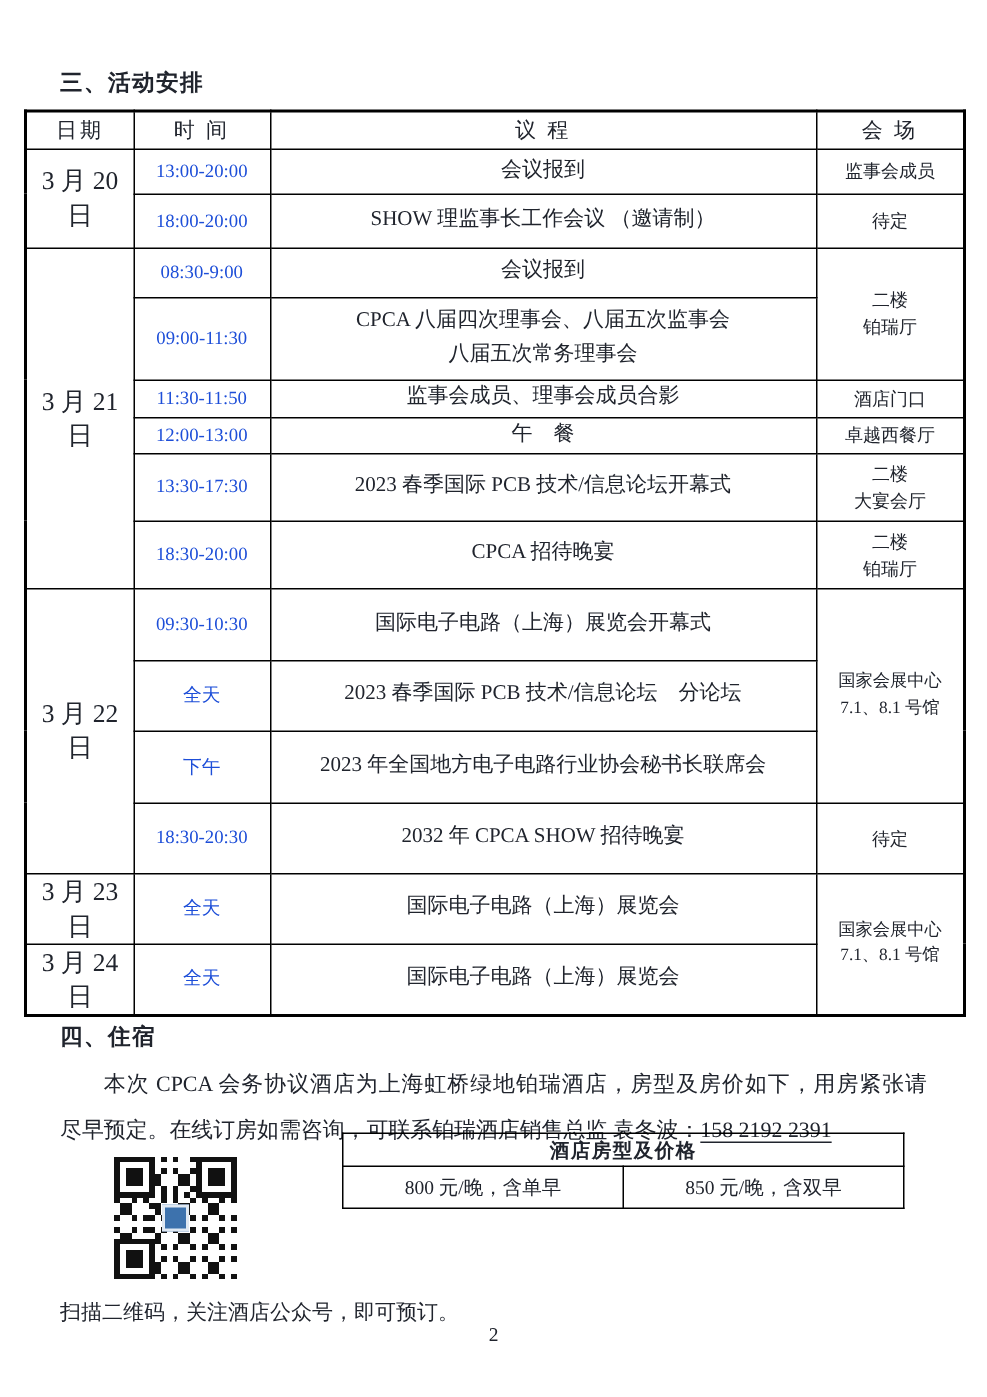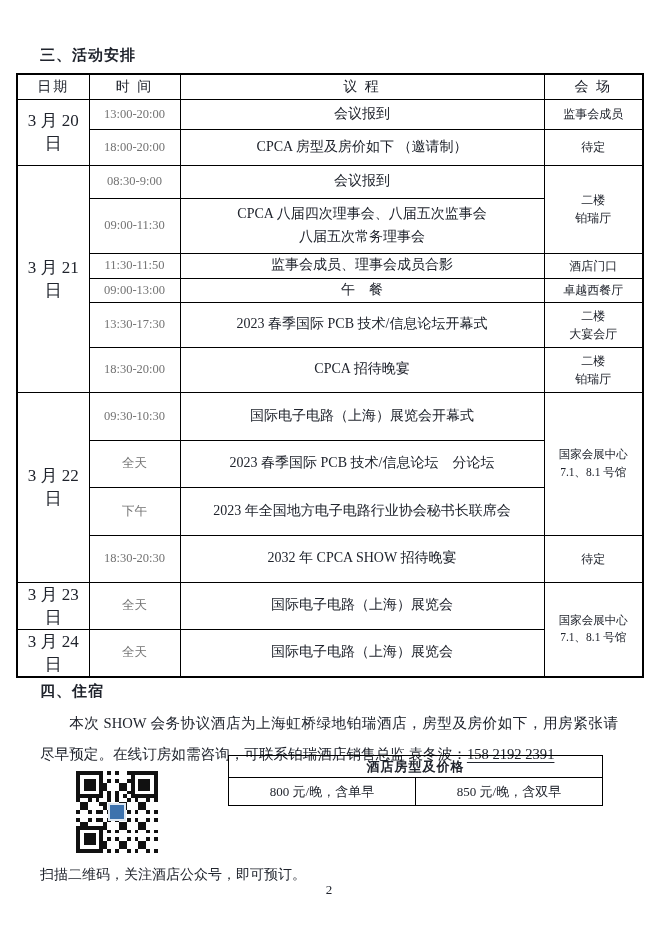--- a/index.html
+++ b/index.html
@@ -13,21 +13,21 @@
 
   
   table{border-collapse:collapse;table-layout:fixed;}
   .schedule{position:absolute;left:16px;top:73px;width:626px;border:2px solid #000;}
   .schedule th,.schedule td{
     border:1px solid #000;text-align:center;vertical-align:middle;
     padding:0 2px;overflow:hidden;
   }
   .schedule th{font-size:14px;font-weight:normal;letter-spacing:2px;}
   .cell-date{font-size:17px;}
-  .cell-time{font-size:12.5px;color:#737373;}
+  .cell-time{font-size:12.5px;color:#1d4ed8;}
   .cell-agenda{font-size:14px;white-space:pre-line;line-height:1.6;}
   .cell-venue{font-size:12px;white-space:pre-line;line-height:1.5;}
   .cell-venue.small{font-size:11.5px;}
   .h24{height:24px}.h25{height:25px}.h30{height:30px}.h33{height:33px}
   .h36{height:36px}.h45{height:45px}.h47{height:47px}.h48{height:48px}.h55{height:55px}
 
   
   .para{position:absolute;left:40px;top:708px;width:578px;font-size:14.6px;line-height:31px;}
   .para .l1{text-indent:2em;text-align:justify;text-align-last:justify;}
   .para .l2{text-align:left;font-family:Liberation Serif, serif;}
@@ -68,42 +68,42 @@
     <th>会 场</th>
   </tr>
   <tr class="h30">
     <td class="cell-date" rowspan="2">3 月 20 日</td>
     <td class="cell-time">13:00-20:00</td>
     <td class="cell-agenda">会议报到</td>
     <td class="cell-venue">监事会成员</td>
   </tr>
   <tr class="h36">
     <td class="cell-time">18:00-20:00</td>
-    <td class="cell-agenda">CPCA 房型及房价如下 （邀请制）</td>
+    <td class="cell-agenda">SHOW 理监事长工作会议 （邀请制）</td>
     <td class="cell-venue">待定</td>
   </tr>
   <tr class="h33">
     <td class="cell-date" rowspan="6">3 月 21 日</td>
     <td class="cell-time">08:30-9:00</td>
     <td class="cell-agenda">会议报到</td>
     <td class="cell-venue" rowspan="2">二楼
 铂瑞厅</td>
   </tr>
   <tr class="h55">
     <td class="cell-time">09:00-11:30</td>
     <td class="cell-agenda">CPCA 八届四次理事会、八届五次监事会
 八届五次常务理事会</td>
   </tr>
   <tr class="h25">
     <td class="cell-time">11:30-11:50</td>
     <td class="cell-agenda">监事会成员、理事会成员合影</td>
     <td class="cell-venue">酒店门口</td>
   </tr>
   <tr class="h24">
-    <td class="cell-time">09:00-13:00</td>
+    <td class="cell-time">12:00-13:00</td>
     <td class="cell-agenda">午　餐</td>
     <td class="cell-venue">卓越西餐厅</td>
   </tr>
   <tr class="h45">
     <td class="cell-time">13:30-17:30</td>
     <td class="cell-agenda">2023 春季国际 PCB 技术/信息论坛开幕式</td>
     <td class="cell-venue">二楼
 大宴会厅</td>
   </tr>
   <tr class="h45">
@@ -143,21 +143,21 @@
     <td class="cell-date">3 月 24 日</td>
     <td class="cell-time">全天</td>
     <td class="cell-agenda">国际电子电路（上海）展览会</td>
   </tr>
 </tbody>
   </table>
 
 <div class="abs sec-title" style="left:40px;top:682px;">四、住宿</div>
 
 <div class="para">
-  <div class="l1">本次 SHOW 会务协议酒店为上海虹桥绿地铂瑞酒店，房型及房价如下，用房紧张请</div>
+  <div class="l1">本次 CPCA 会务协议酒店为上海虹桥绿地铂瑞酒店，房型及房价如下，用房紧张请</div>
   <div class="l2"><span>尽早预定。在线订房如需咨询，可联系铂瑞酒店销售总监 袁冬波：</span><span class="phone">158 2192 2391</span></div>
 </div>
 
 <div class="qr">
   <svg viewBox="0 0 21 21" shape-rendering="crispEdges" fill="#111111">
       <rect x="0" y="0" width="1" height="1"></rect>
       <rect x="1" y="0" width="1" height="1"></rect>
       <rect x="2" y="0" width="1" height="1"></rect>
       <rect x="3" y="0" width="1" height="1"></rect>
       <rect x="4" y="0" width="1" height="1"></rect>

